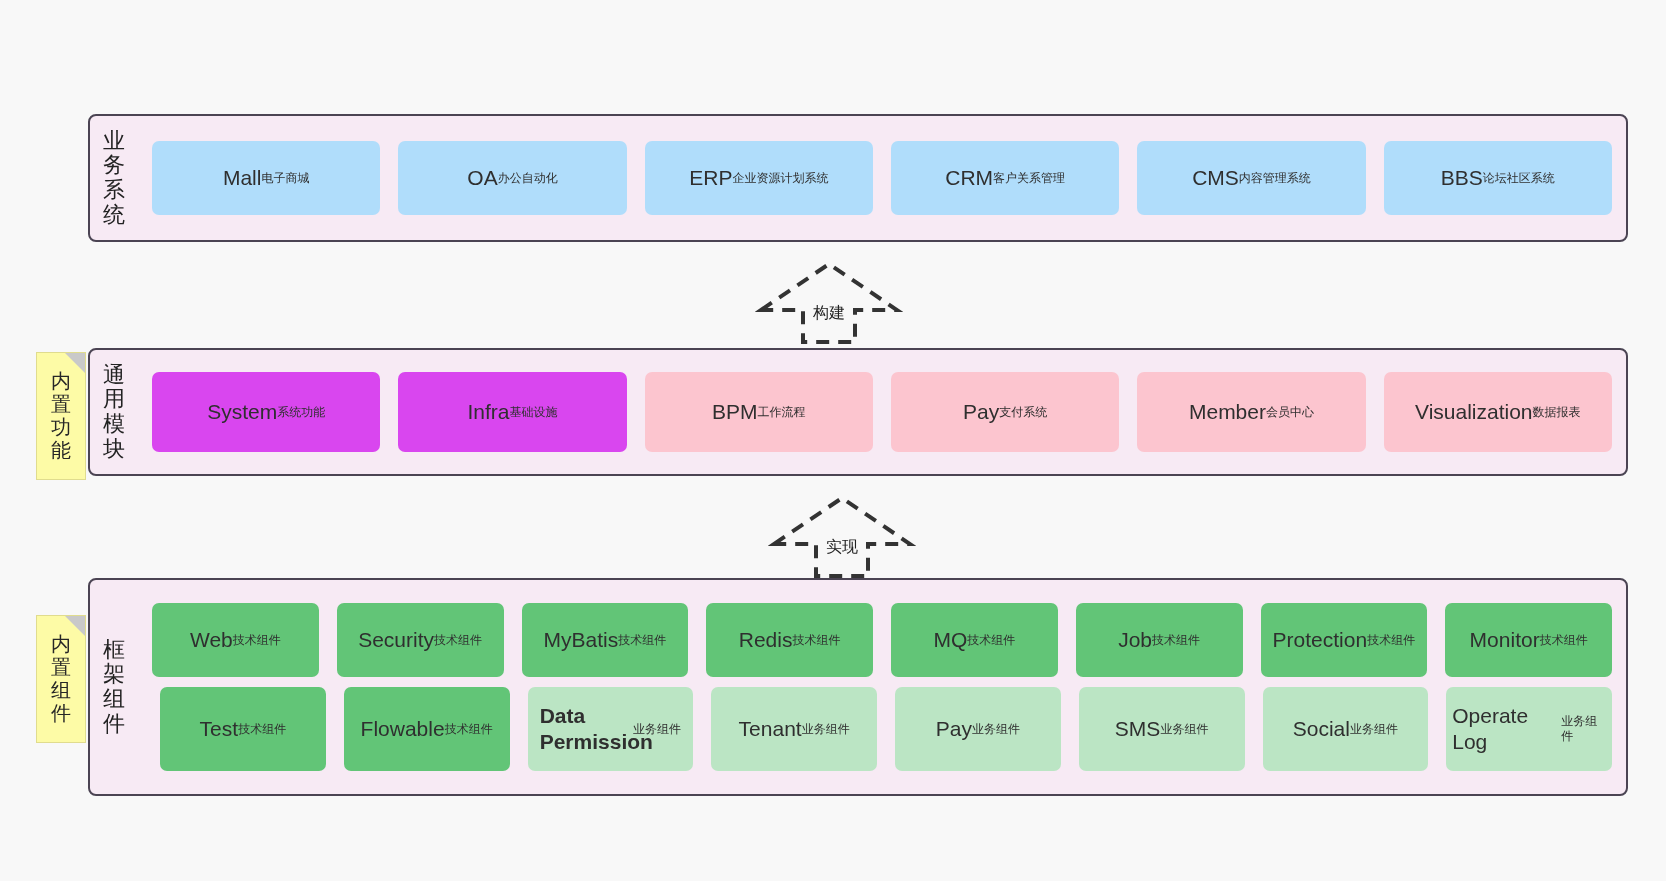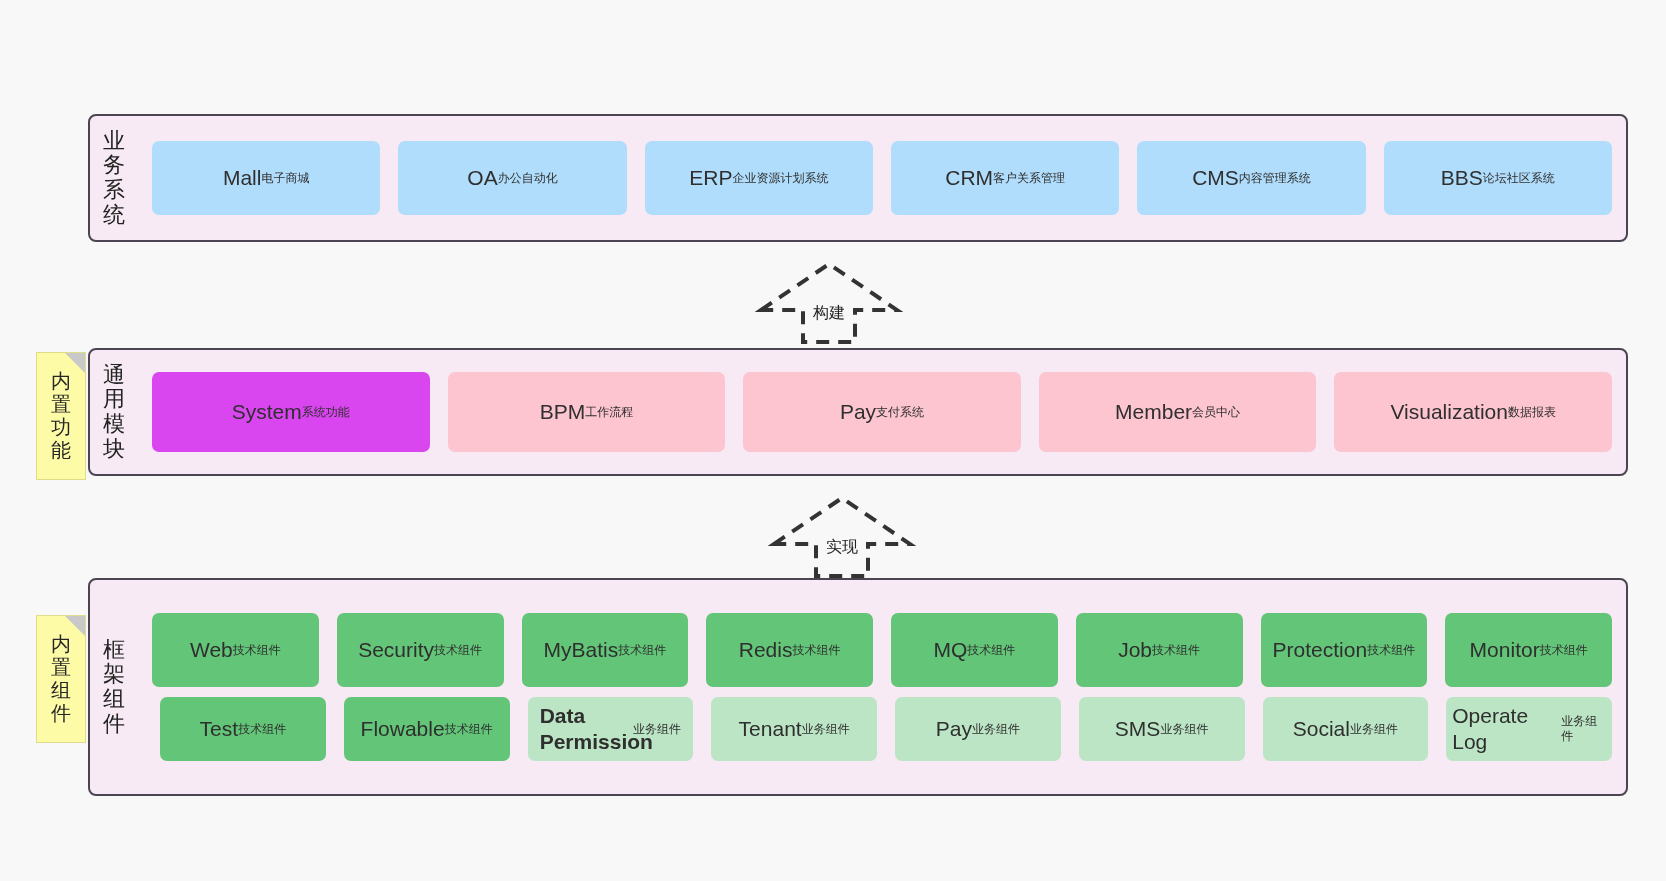--- a/index.html
+++ b/index.html
@@ -172,20 +172,24 @@
     <span>用</span>
     <span>模</span>
     <span>块</span>
   </div>
   <div class="layer-body">
     <div class="row" style="height:80px;">
       <div class="card c-red">
         <div class="en">System</div>
         <div class="cn">系统功能</div>
       </div>
+      <div class="card c-red">
+        <div class="en">Infra</div>
+        <div class="cn">基础设施</div>
+      </div>
       <div class="card c-pink">
         <div class="en">BPM</div>
         <div class="cn">工作流程</div>
       </div>
       <div class="card c-pink">
         <div class="en">Pay</div>
         <div class="cn">支付系统</div>
       </div>
       <div class="card c-pink">
         <div class="en">Member</div>
@@ -249,21 +253,21 @@
       </div>
       <div class="card c-green">
         <div class="en">Protection</div>
         <div class="cn">技术组件</div>
       </div>
       <div class="card c-green">
         <div class="en">Monitor</div>
         <div class="cn">技术组件</div>
       </div>
     </div>
-    <div class="row" style="height:64px;padding-left:8px;">
+    <div class="row" style="height:84px;padding-left:8px;">
       <div class="card c-green">
         <div class="en">Test</div>
         <div class="cn">技术组件</div>
       </div>
       <div class="card c-green">
         <div class="en">Flowable</div>
         <div class="cn">技术组件</div>
       </div>
       <div class="card c-lightgreen">
         <div class="en" style="max-width:8ch;font-weight:bold;">Data Permission</div>

